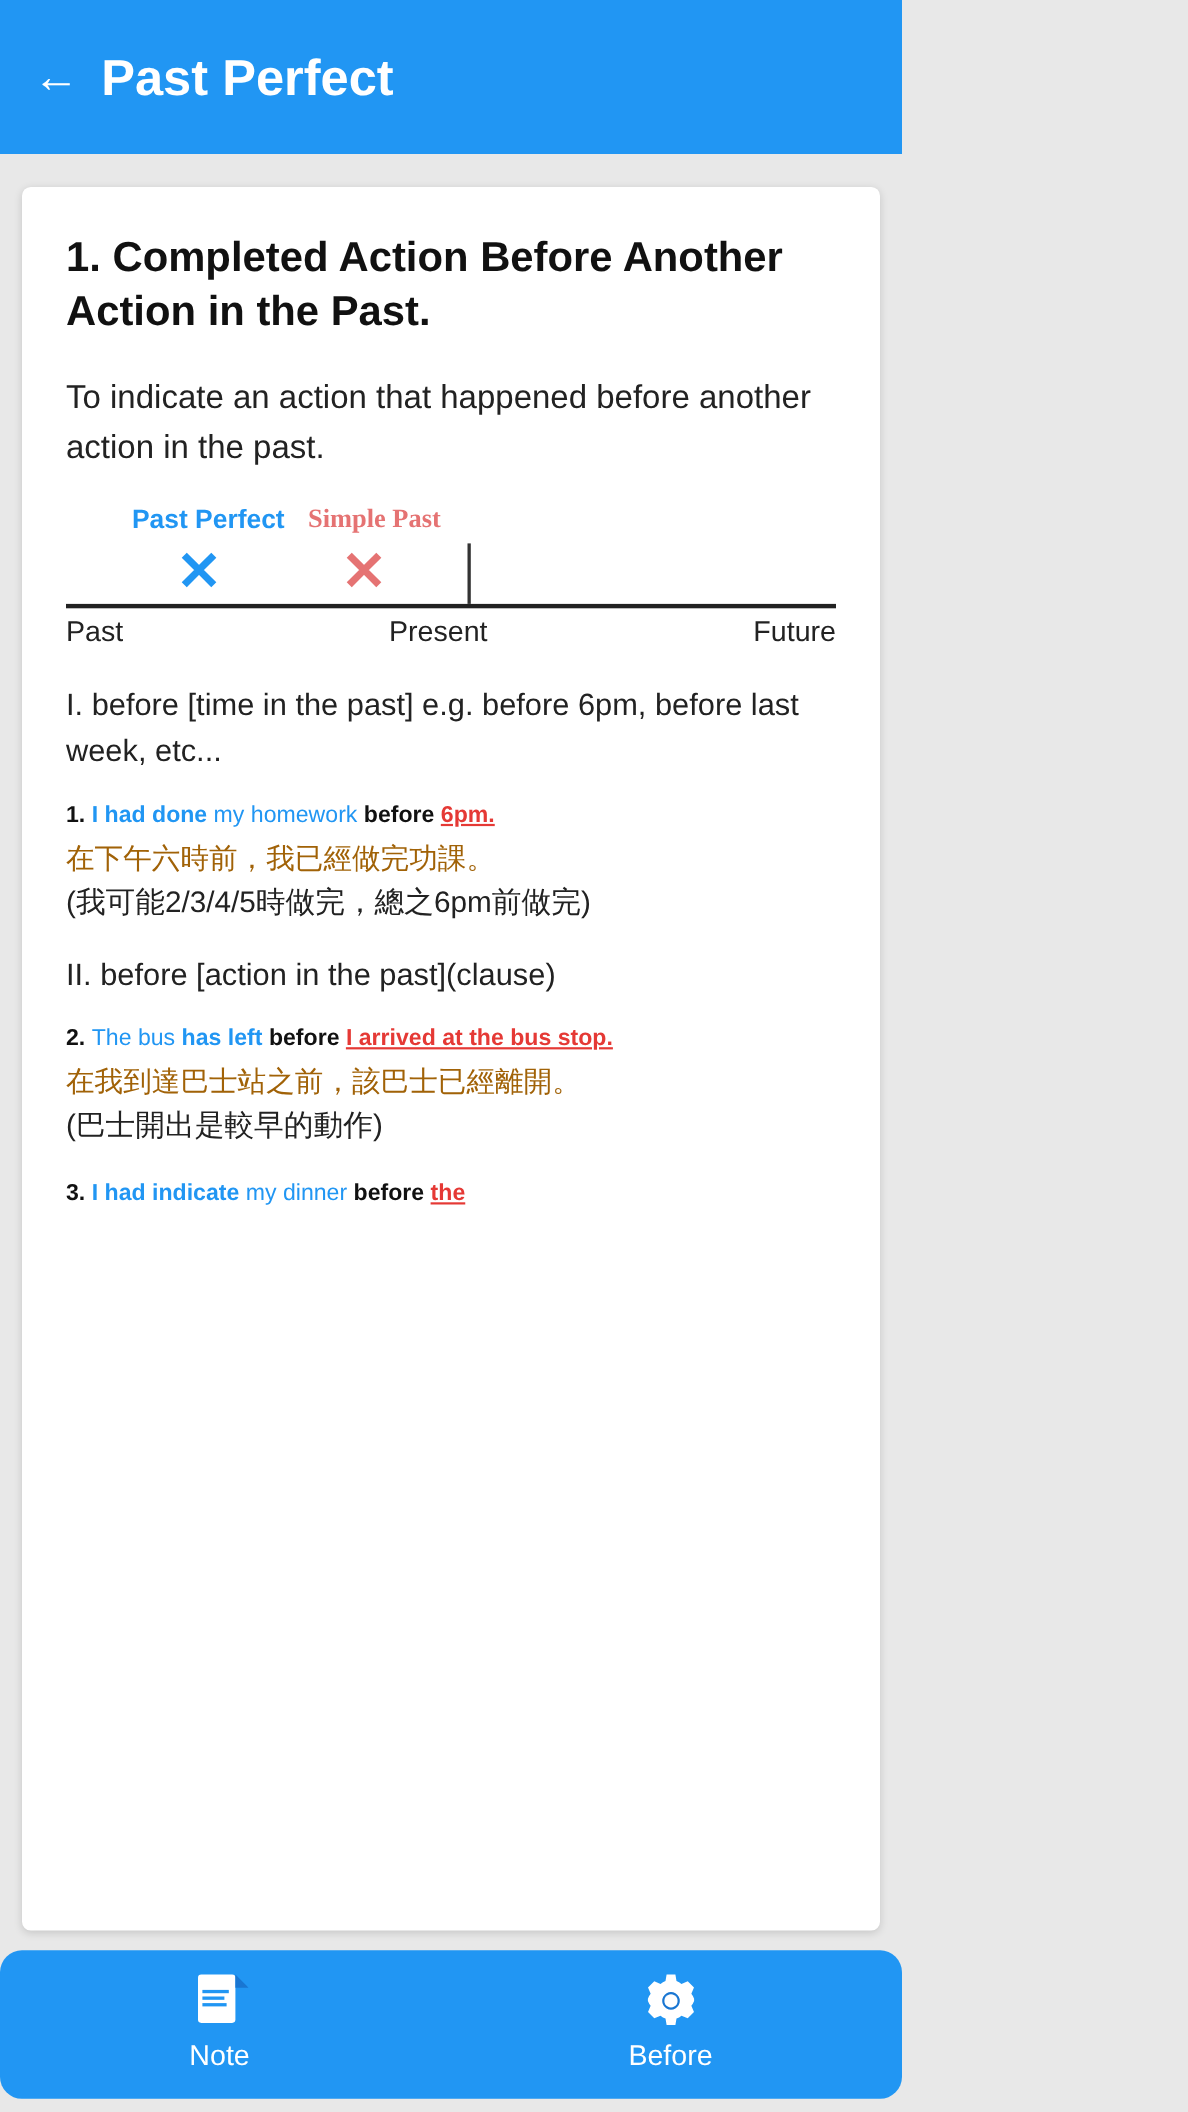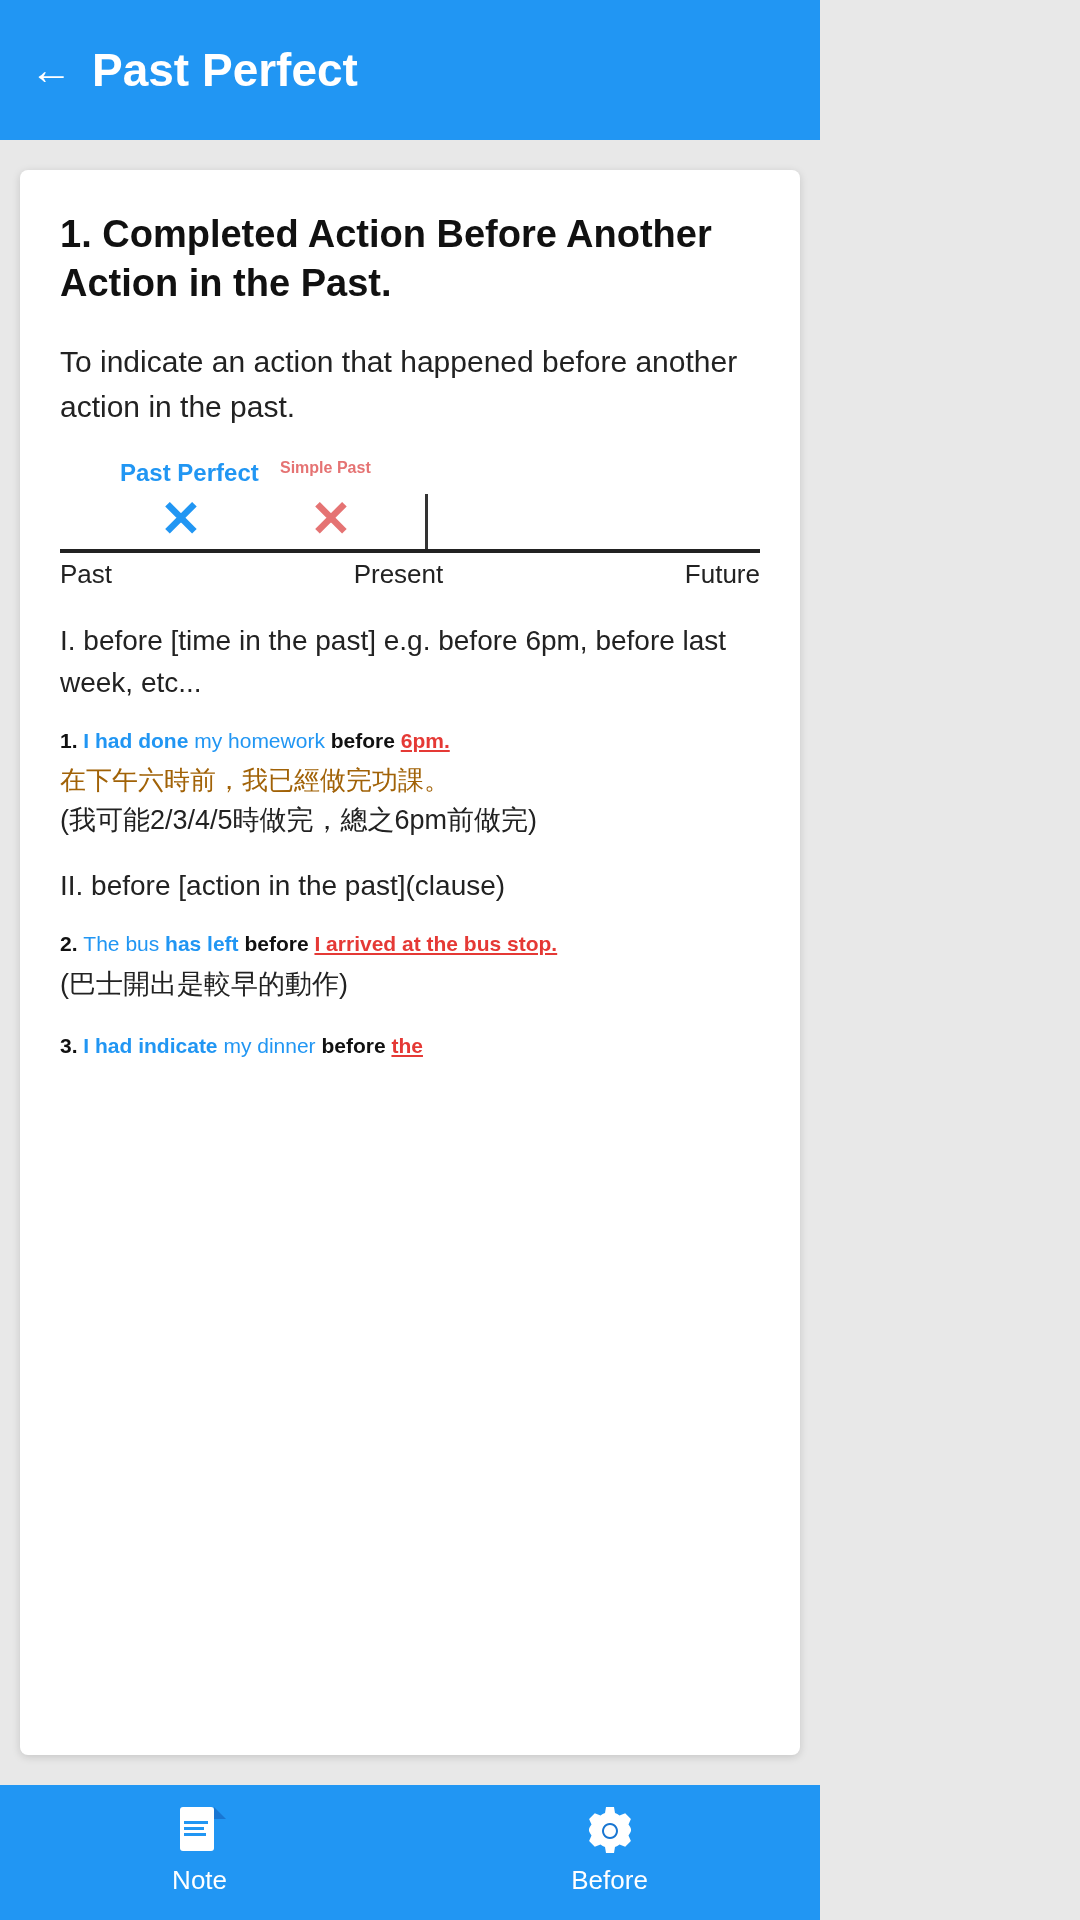--- a/index.html
+++ b/index.html
@@ -66,24 +66,25 @@
     }
     .timeline-label-pp {
       color: #2196F3;
       font-size: 24px;
       font-weight: bold;
       position: absolute;
       left: 60px;
     }
     .timeline-label-sp {
       color: #e57373;
-      font-size: 16px;
+      font-size: 24px;
       font-weight: bold;
       position: absolute;
       left: 220px;
+      font-family: Liberation Serif, serif;
     }
     .timeline-crosses {
       display: flex;
       position: relative;
       height: 60px;
       margin-bottom: 0;
     }
     .cross-pp {
       color: #2196F3;
       font-size: 50px;
@@ -162,21 +163,22 @@
 
     
     .bottom-nav {
       background: #2196F3;
       display: flex;
       justify-content: space-around;
       align-items: center;
       padding: 20px 0 24px 0;
       min-height: 130px;
       position: sticky;
-      bottom: 0;
+      bottom: 12px;
+      border-radius: 20px;
     }
     .nav-item {
       display: flex;
       flex-direction: column;
       align-items: center;
       gap: 8px;
       cursor: pointer;
     }
     .nav-icon {
       width: 52px;
@@ -230,20 +232,21 @@
     <div class="translation">在下午六時前，我已經做完功課。</div>
     <div class="note">(我可能2/3/4/5時做完，總之6pm前做完)</div>
   </div>
 
   <div class="example-section">II. before [action in the past](clause)</div>
 
   <div class="example-item">
     <div class="example-line">
       <span class="black-bold">2. </span><span class="blue">The bus </span><span class="blue-bold">has left </span><span class="black-bold">before </span><span class="red-underline">I arrived at the bus stop.</span>
     </div>
+    <div class="translation">在我到達巴士站之前，該巴士已經離開。</div>
     <div class="note">(巴士開出是較早的動作)</div>
   </div>
 
   <div class="example-item">
     <div class="example-line">
       <span class="black-bold">3. </span><span class="blue-bold">I had indicate</span><span class="blue"> my dinner </span><span class="black-bold">before </span><span class="red-underline">the </span>
     </div>
   </div>
 
 </div>

